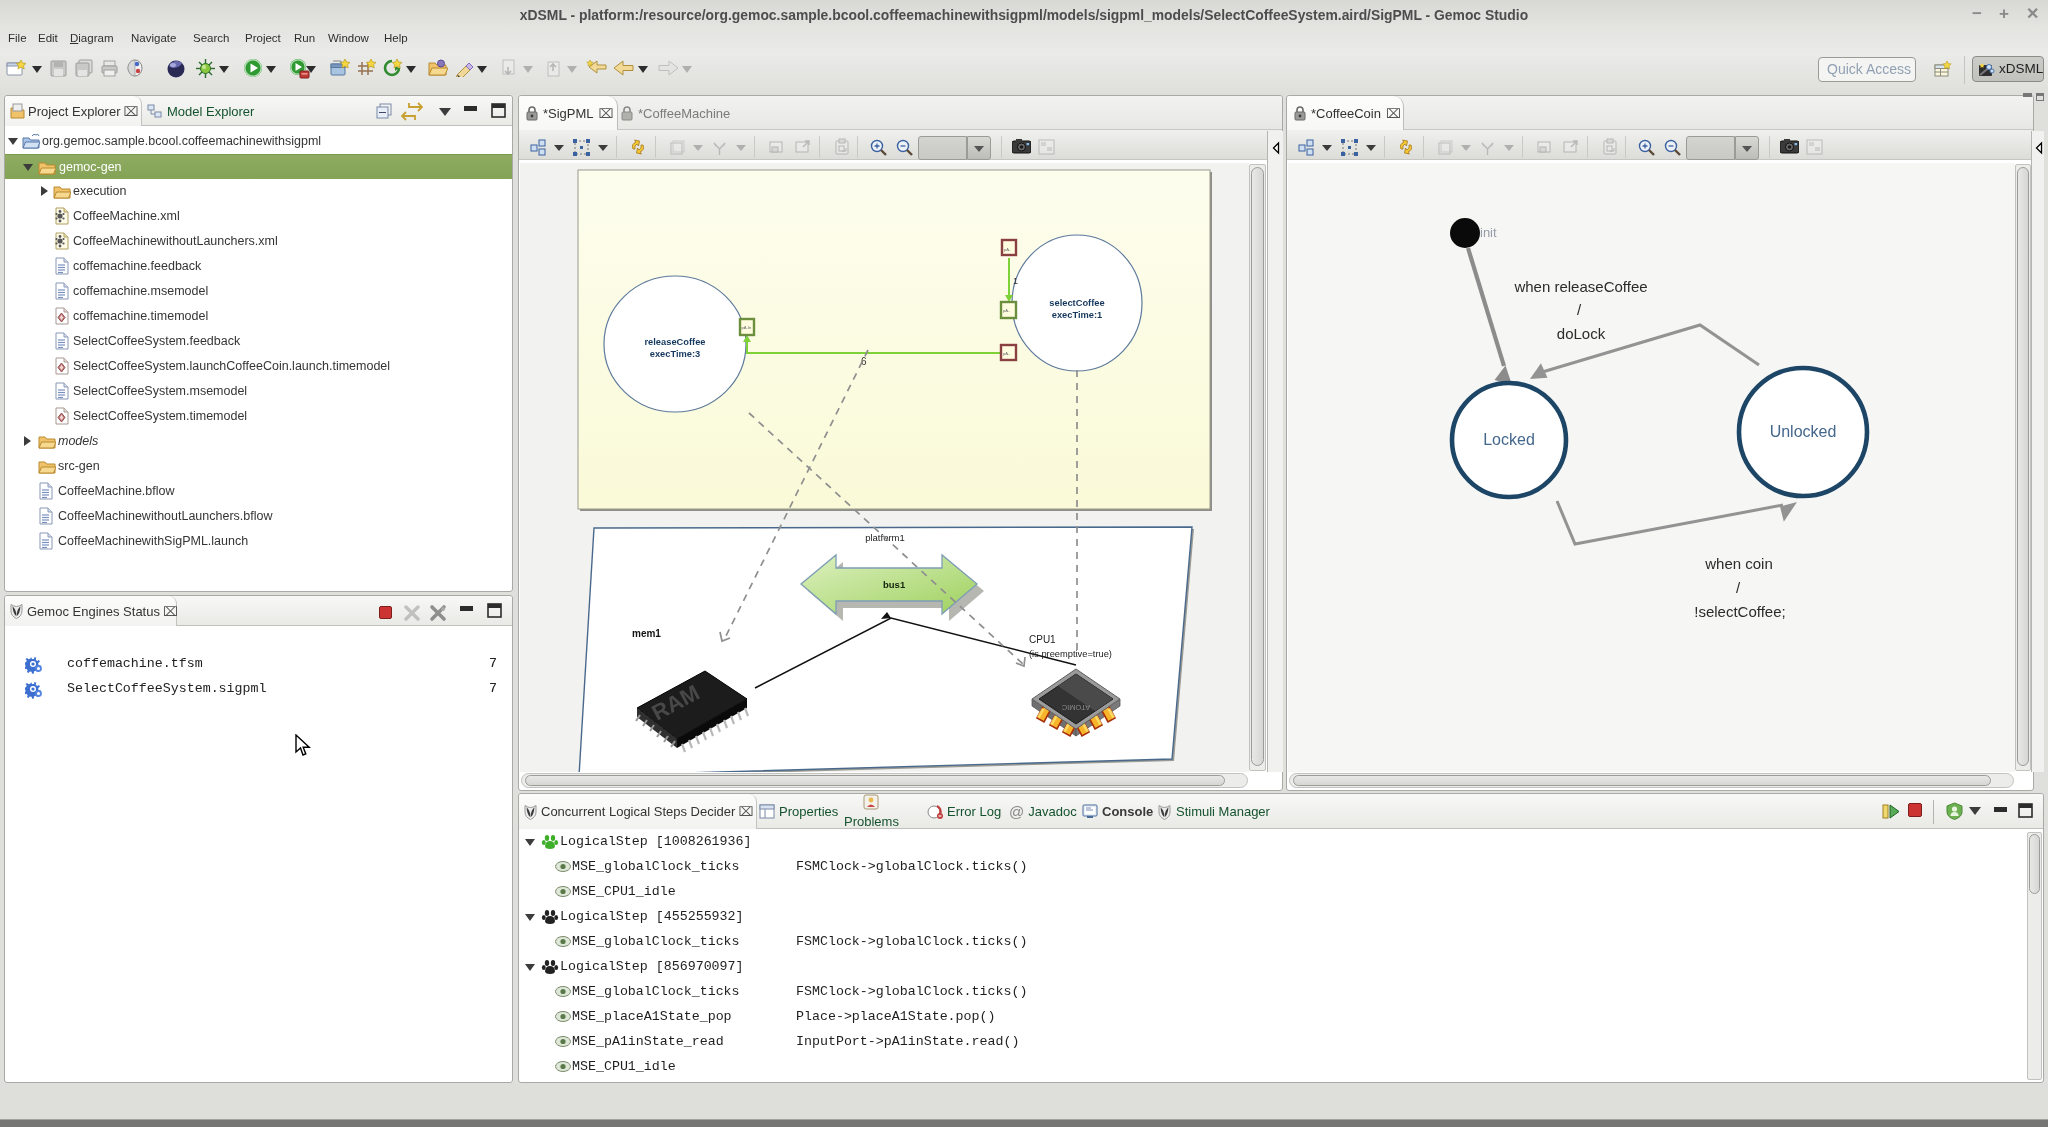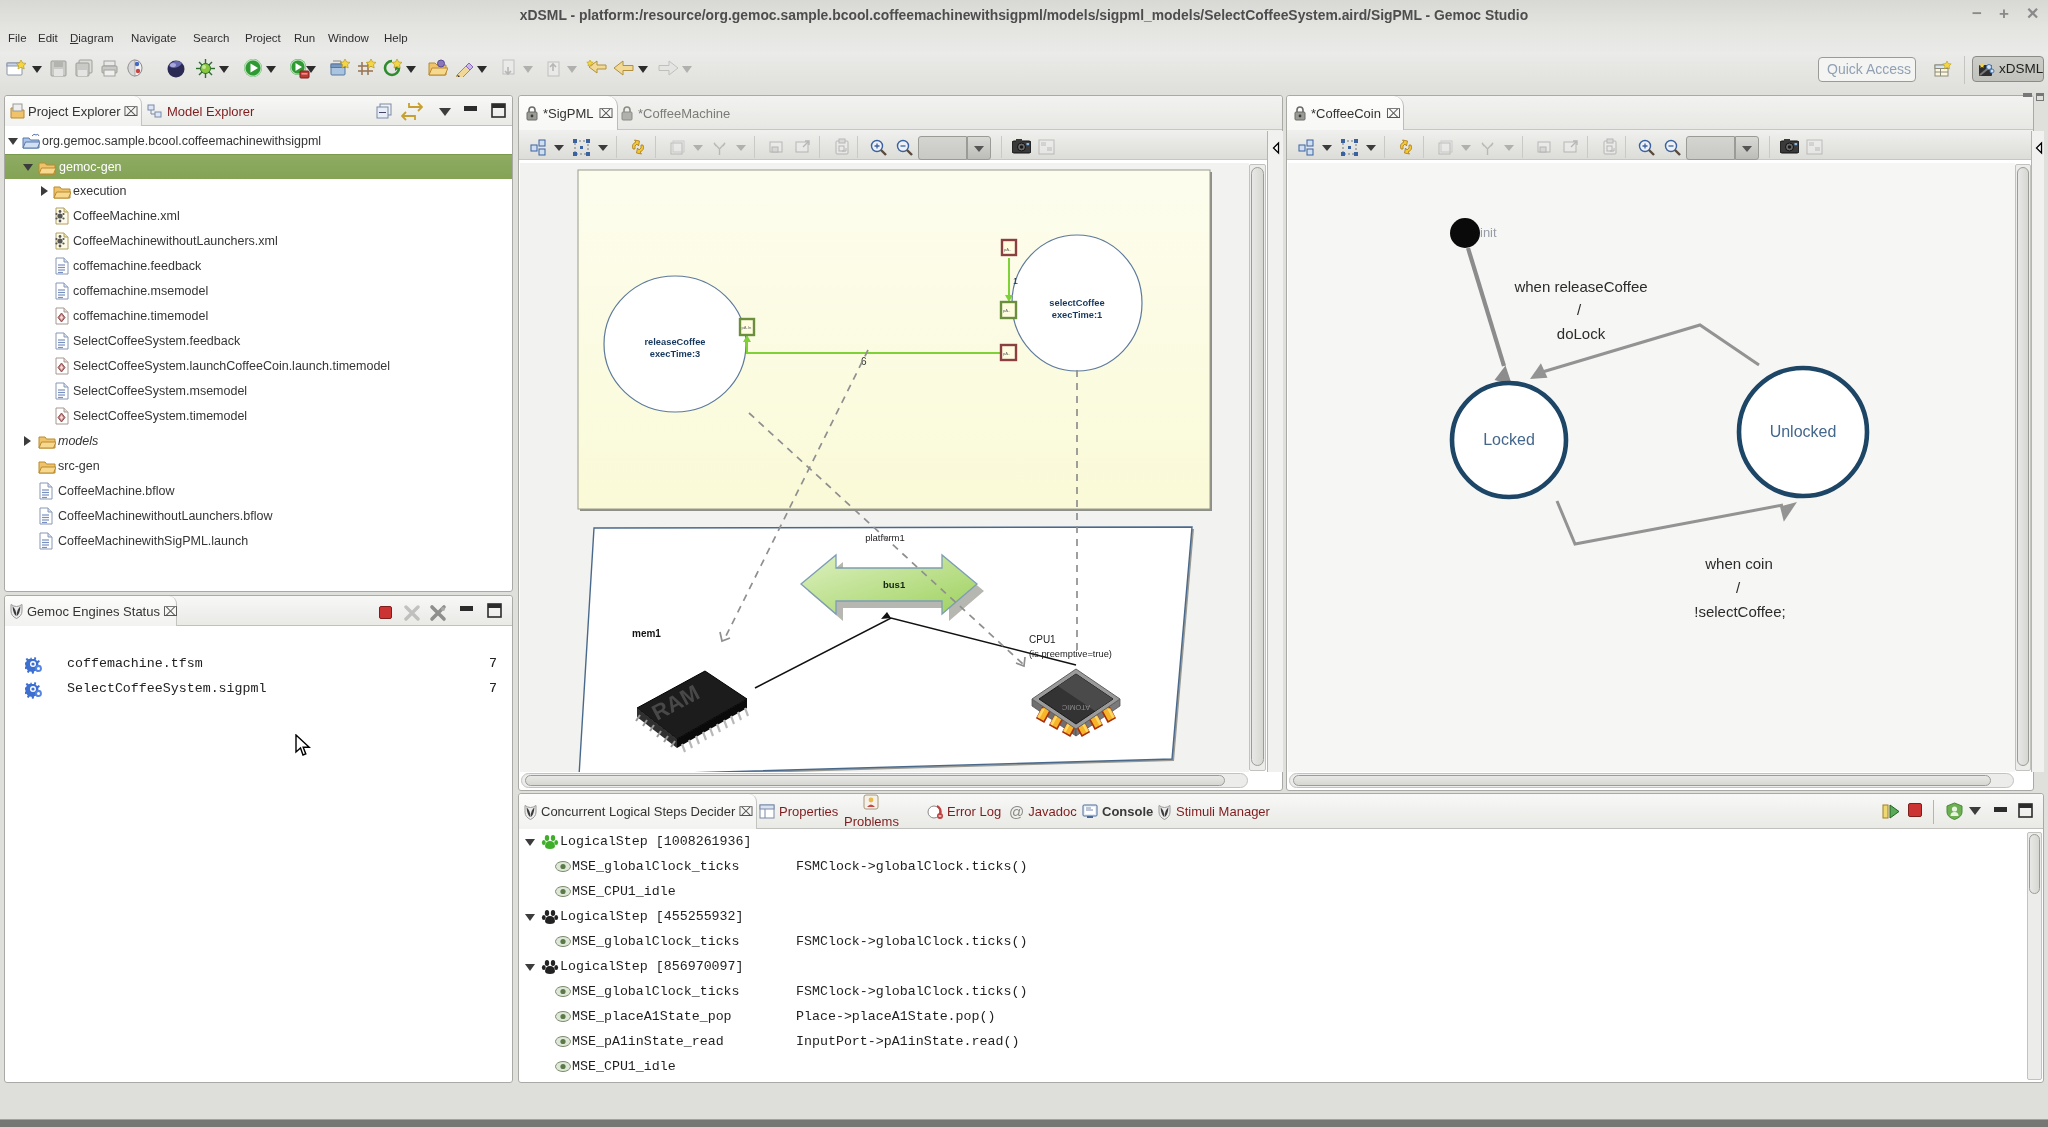--- a/index.html
+++ b/index.html
@@ -17,21 +17,21 @@
 #toolbar { left:0; top:52px; width:2048px; height:43px; background:linear-gradient(#ebebe9,#dededa); }
 
 
 .panel { position:absolute; background:#fff; border:1px solid #a9a9a5; border-radius:3px; }
 .tabbar { position:absolute; left:0; top:0; width:100%; height:30px;
   background:linear-gradient(#f8f8f7,#e9e9e6); border-bottom:1px solid #c0c0bc; border-radius:3px 3px 0 0; }
 .vtab-active { position:absolute; top:0; height:30px; background:linear-gradient(#fcfcfb,#f2f2f0);
   border-right:1px solid #c3c3bf; border-radius:3px 8px 0 0; display:flex; align-items:center; padding:0 6px 0 4px; gap:3px; }
 .vtab-label { font-size:13px; color:#343434; white-space:nowrap; }
 .vtab-inactive { position:absolute; top:0; height:30px; display:flex; align-items:center; padding:0 6px 0 4px; gap:4px; }
-.vtab-inactive .vtab-label { color:#7f1d1d; }
+.vtab-inactive .vtab-label { color:#14532d; }
 .closex { font-size:13px; color:#555; }
 .vtab-active svg, .vtab-inactive svg, .etab-active svg, .etab-inactive svg { flex:0 0 auto; }
 
 
 .trow { position:absolute; left:0; width:100%; height:25px; }
 .trow-sel { background:linear-gradient(#8fac62,#84a355); border-top:1px solid #7a9a4e; }
 .tlabel { position:absolute; top:5px; font-size:12.5px; color:#353535; white-space:nowrap; }
 .tlabel-w { color:#fff; }
 .arrow-e { position:absolute; width:0; height:0; border-left:7px solid #3c3c3c; border-top:5px solid transparent; border-bottom:5px solid transparent; }
 .arrow-s { position:absolute; width:0; height:0; border-top:7px solid #3c3c3c; border-left:5px solid transparent; border-right:5px solid transparent; }

